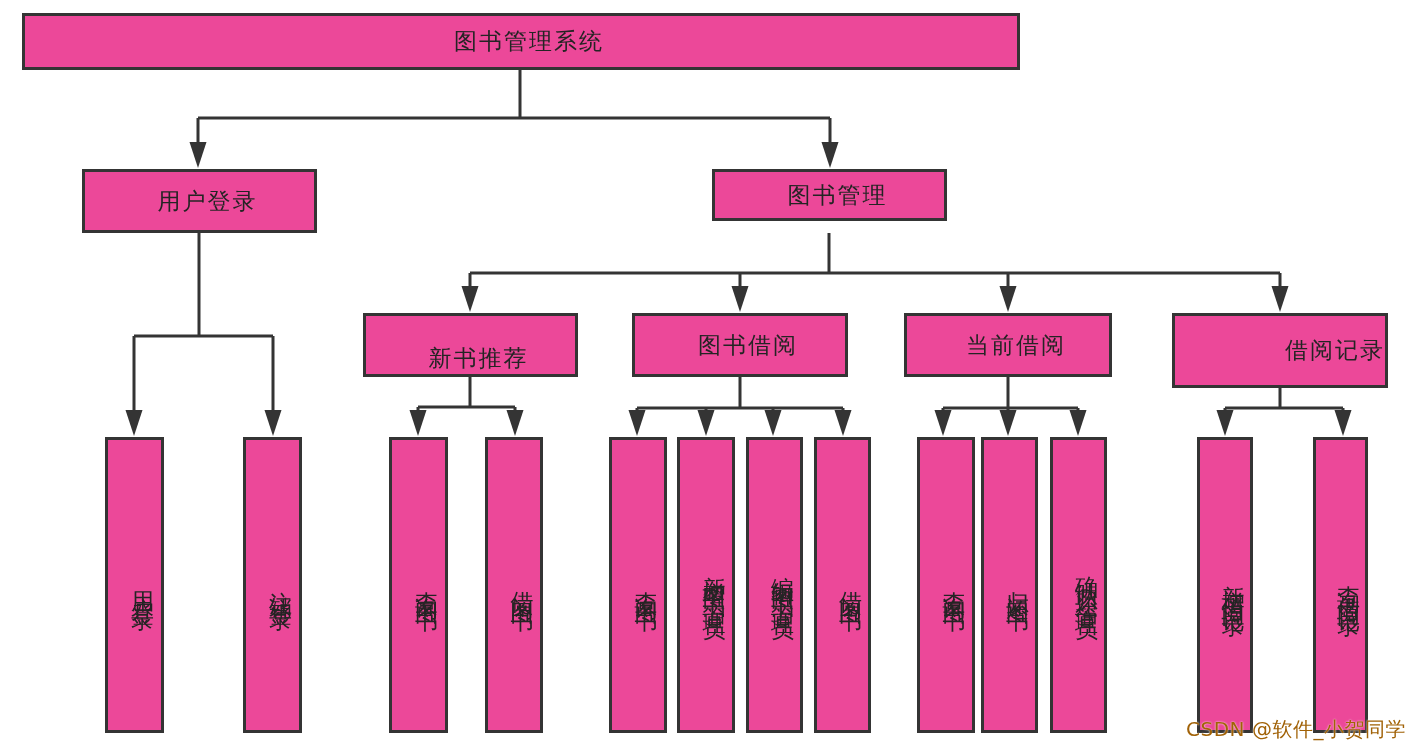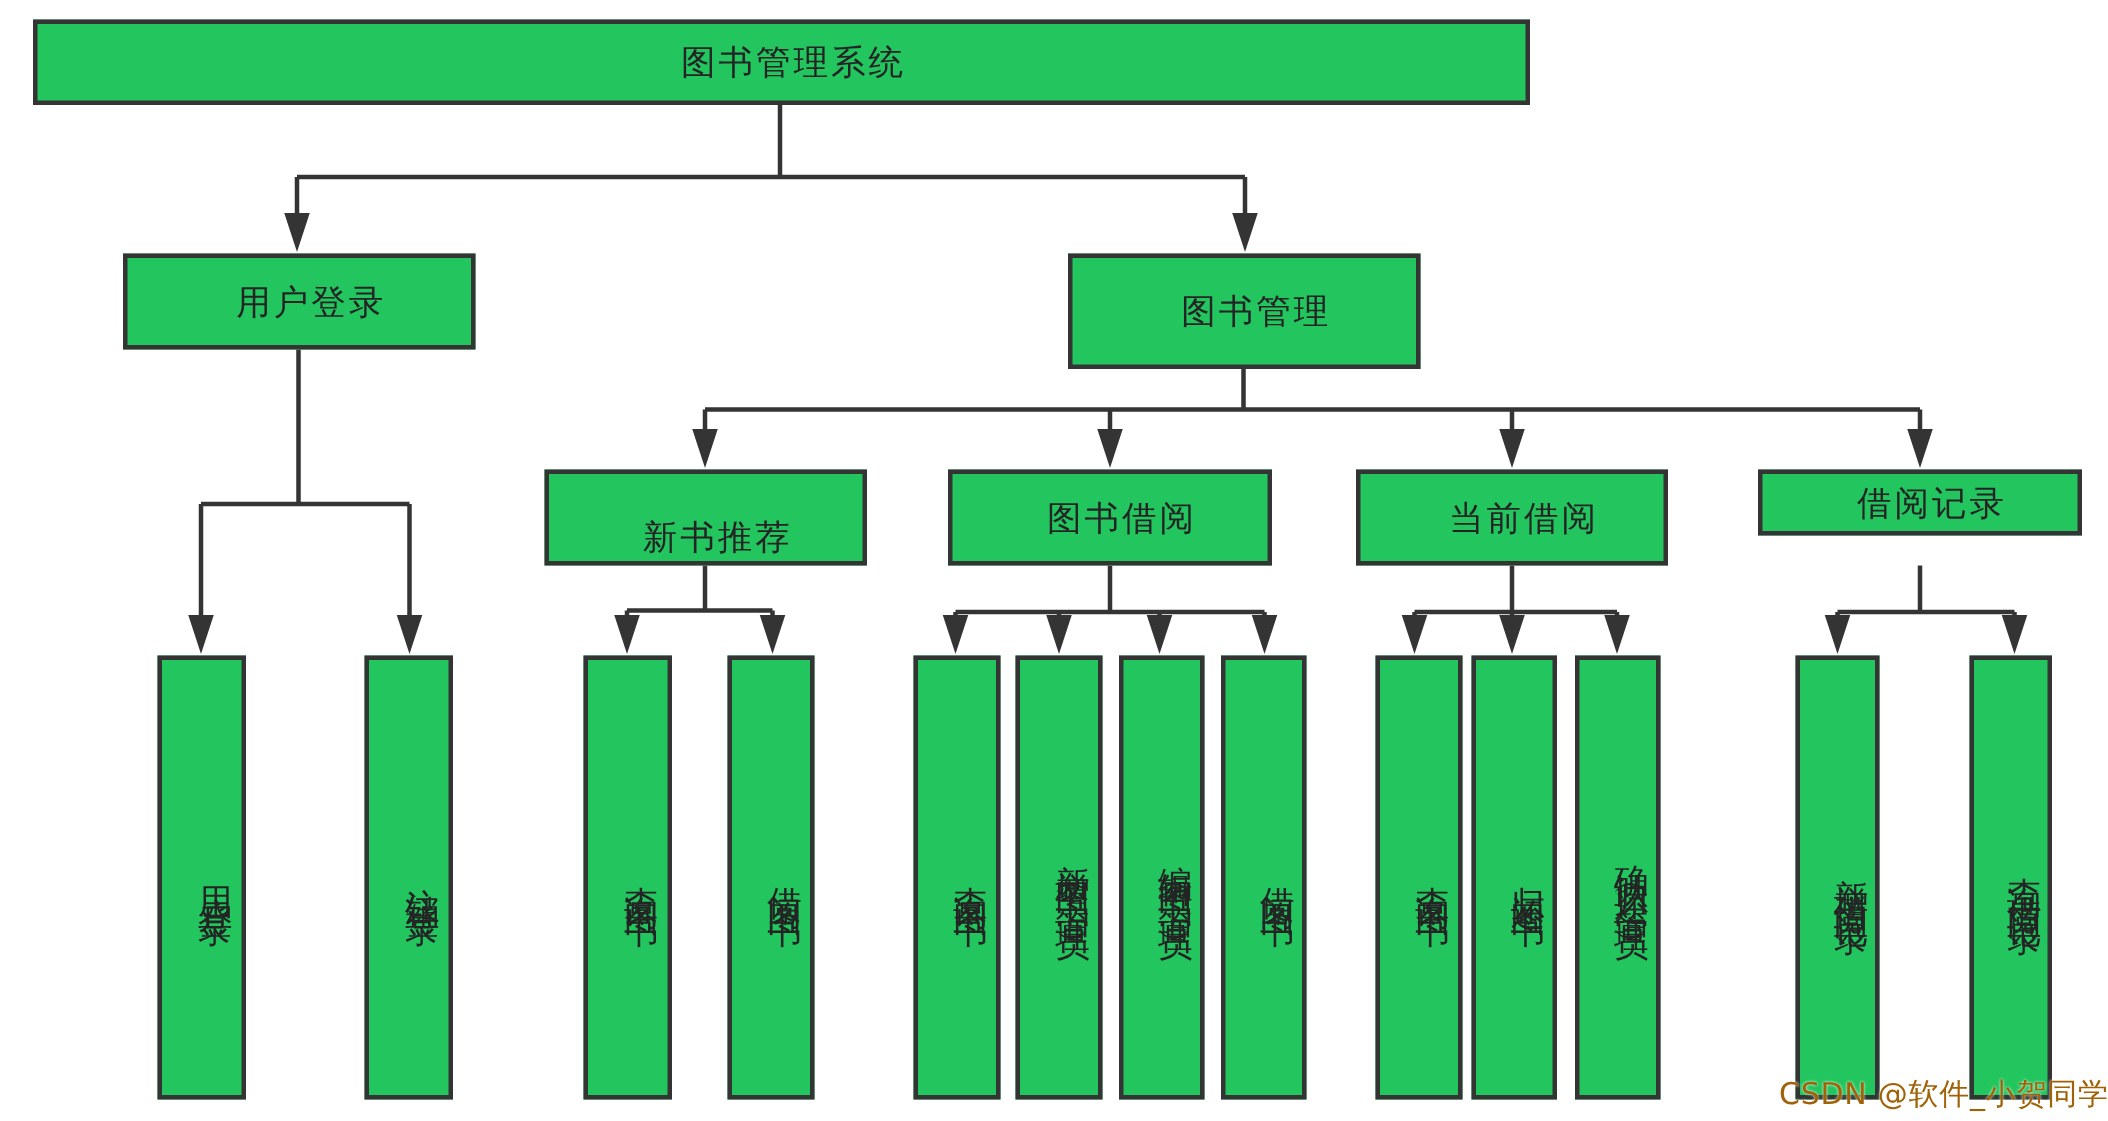--- a/index.html
+++ b/index.html
@@ -10,21 +10,21 @@
     overflow: hidden;
     font-family: "DejaVu Sans", "Liberation Sans", sans-serif;
   }
   #connectors {
     position: absolute; left: 0; top: 0;
   }
   .box {
     position: absolute;
     box-sizing: border-box;
     border: 3px solid #343434;
-    background: #22c55e;
+    background: #ec4899;
     display: flex;
     align-items: center;
     justify-content: center;
     color: #242424;
     padding-left: 16px;
   }
   .h .lbl {
     font-size: 23px;
     letter-spacing: 2px;
     white-space: nowrap;
@@ -83,34 +83,34 @@
   </g>
 </svg>
 
 <div class="box h" style="left:22px; top:13px; width:998px; height:57px;">
   <span class="lbl">图书管理系统</span>
 </div>
 
 <div class="box h" style="left:82px; top:169px; width:235px; height:64px;">
   <span class="lbl">用户登录</span>
 </div>
-<div class="box h" style="left:712px; top:169px; width:235px; height:77px;">
+<div class="box h" style="left:712px; top:169px; width:235px; height:52px;">
   <span class="lbl">图书管理</span>
 </div>
 
 <div class="box h" style="left:363px; top:313px; width:215px; height:64px;align-items:flex-end;">
   <span class="lbl">新书推荐</span>
 </div>
 <div class="box h" style="left:632px; top:313px; width:216px; height:64px;justify-content:center;">
   <span class="lbl">图书借阅</span>
 </div>
 <div class="box h" style="left:904px; top:313px; width:208px; height:64px;">
   <span class="lbl">当前借阅</span>
 </div>
-<div class="box h" style="left:1172px; top:313px; width:216px; height:44px;">
+<div class="box h" style="left:1172px; top:313px; width:216px; height:75px;justify-content:flex-end;">
   <span class="lbl">借阅记录</span>
 </div>
 
 <div class="box v" style="left:105px; top:437px; width:59px; height:296px;">
   <span class="lbl">用户登录</span>
 </div>
 <div class="box v" style="left:243px; top:437px; width:59px; height:296px;">
   <span class="lbl">注销登录</span>
 </div>
 

